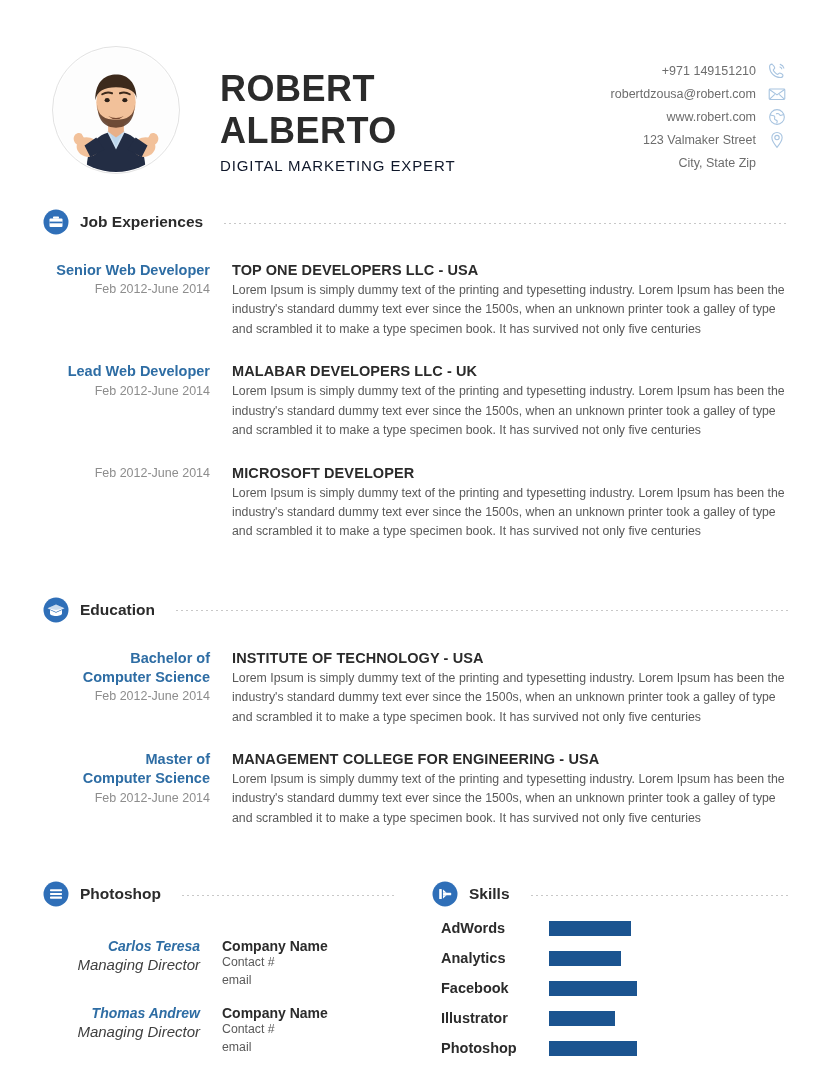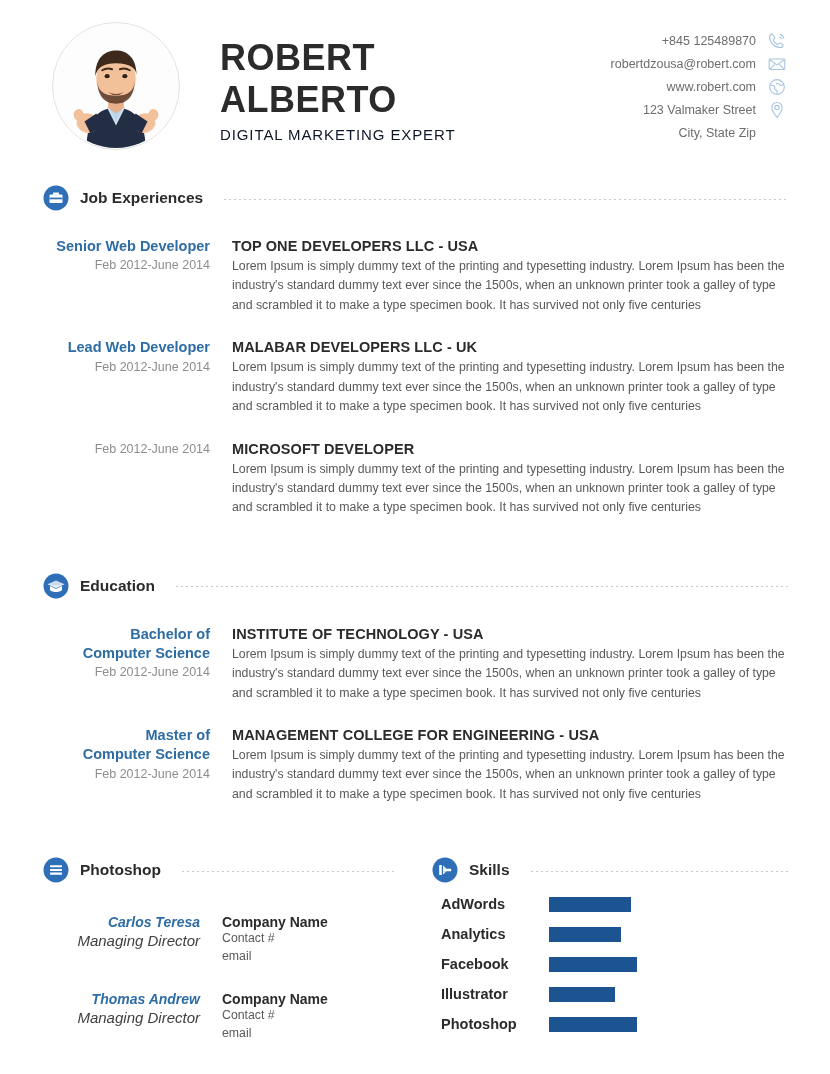--- a/index.html
+++ b/index.html
@@ -6,21 +6,21 @@
   html, body {
     width: 830px; height: 1074px;
     background: #ffffff;
     font-family: "Liberation Sans", sans-serif;
     color: #3c3c3c;
     overflow: hidden;
   }
   .page { position: relative; width: 830px; height: 1074px; padding: 0; }
 
   
-  .header { display: flex; align-items: center; padding: 18px 42px 0 52px; }
+  .header { display: flex; align-items: flex-end; padding: 42px 42px 0 52px; }
 
   .photo-wrap {
     width: 128px; height: 128px; border-radius: 50%;
     border: 1px solid #e2e2e2; flex: 0 0 auto;
     overflow: hidden; position: relative; background: #fff;
     margin-top: 4px;
   }
   .photo-svg { width: 100%; height: 100%; display: block; }
 
   .name-block { margin-left: 40px; padding-top: 12px; flex: 0 0 auto; }
@@ -140,21 +140,21 @@
 
     <div class="name-block">
       <div class="name-line">ROBERT</div>
       <div class="name-line">ALBERTO</div>
       <div class="job-sub">DIGITAL MARKETING  EXPERT</div>
     </div>
 
     <div class="contact">
 
       <div class="contact-row">
-        <span class="contact-text">+845 125489870</span>
+        <span class="contact-text">+971 149151210</span>
         <svg class="contact-ico" viewBox="0 0 24 24">
           <path d="M6.5 4.5c-1.6 0-2.6 1.3-2.6 2.9 0 6.3 5.4 11.7 11.7 11.7 1.6 0 2.9-1 2.9-2.6 0-.6-2.9-2.4-3.5-2.4-.7 0-1.7 1.6-2.3 1.6-1.1 0-4.8-3.7-4.8-4.8 0-.6 1.6-1.6 1.6-2.3 0-.6-1.8-3.5-2.4-3.5z" fill="none" stroke="#a8c4e0" stroke-width="1.2"></path>
           <path d="M15.5 4.8a5.6 5.6 0 014 4" fill="none" stroke="#a8c4e0" stroke-width="1.2" stroke-linecap="round"></path>
           <path d="M15.2 7.6a3 3 0 012 2" fill="none" stroke="#a8c4e0" stroke-width="1.2" stroke-linecap="round"></path>
         </svg>
       </div>
 
       <div class="contact-row">
         <span class="contact-text">robertdzousa@robert.com</span>
         <svg class="contact-ico" viewBox="0 0 24 24">
@@ -286,21 +286,21 @@
           <div class="ref-name">Carlos Teresa</div>
           <div class="ref-role">Managing Director</div>
         </div>
         <div class="ref-right">
           <div class="ref-company">Company Name</div>
           <div class="ref-line">Contact #</div>
           <div class="ref-line">email</div>
         </div>
       </div>
 
-      <div style="margin-top:25px" class="ref-entry">
+      <div style="margin-top:15px" class="ref-entry">
         <div class="ref-left">
           <div class="ref-name">Thomas Andrew</div>
           <div class="ref-role">Managing Director</div>
         </div>
         <div class="ref-right">
           <div class="ref-company">Company Name</div>
           <div class="ref-line">Contact #</div>
           <div class="ref-line">email</div>
         </div>
       </div>

